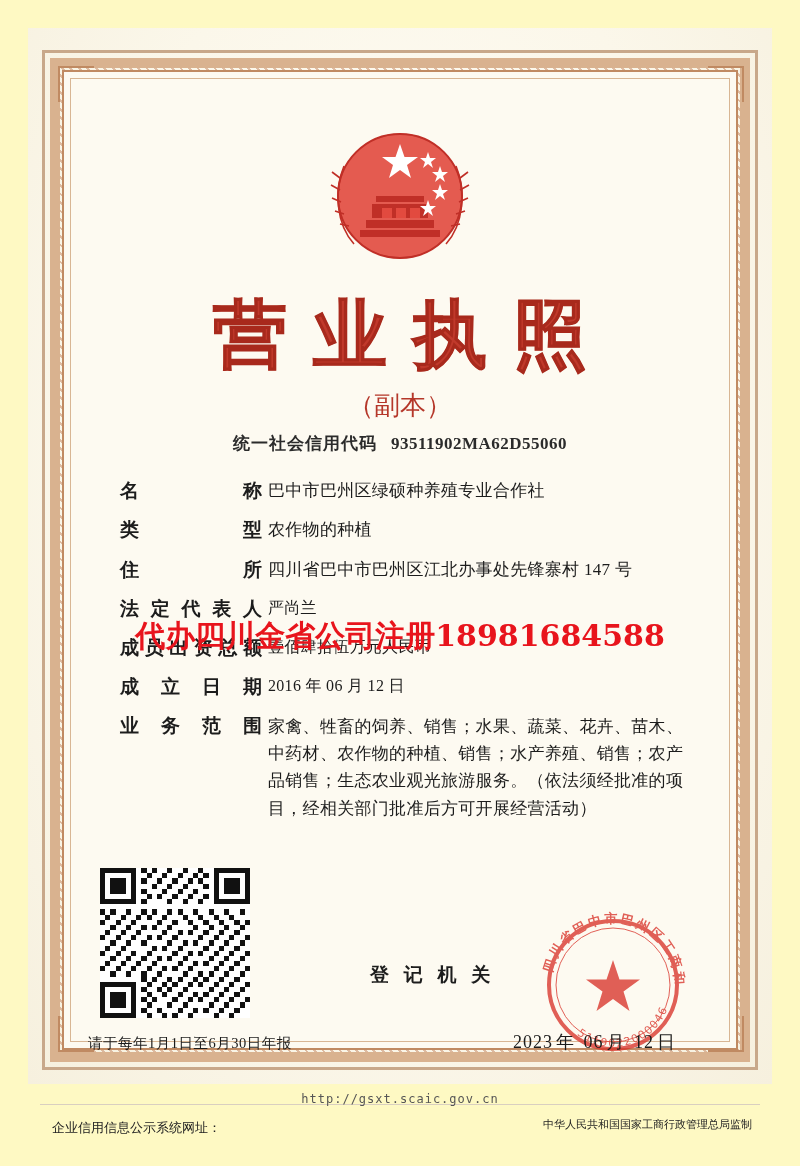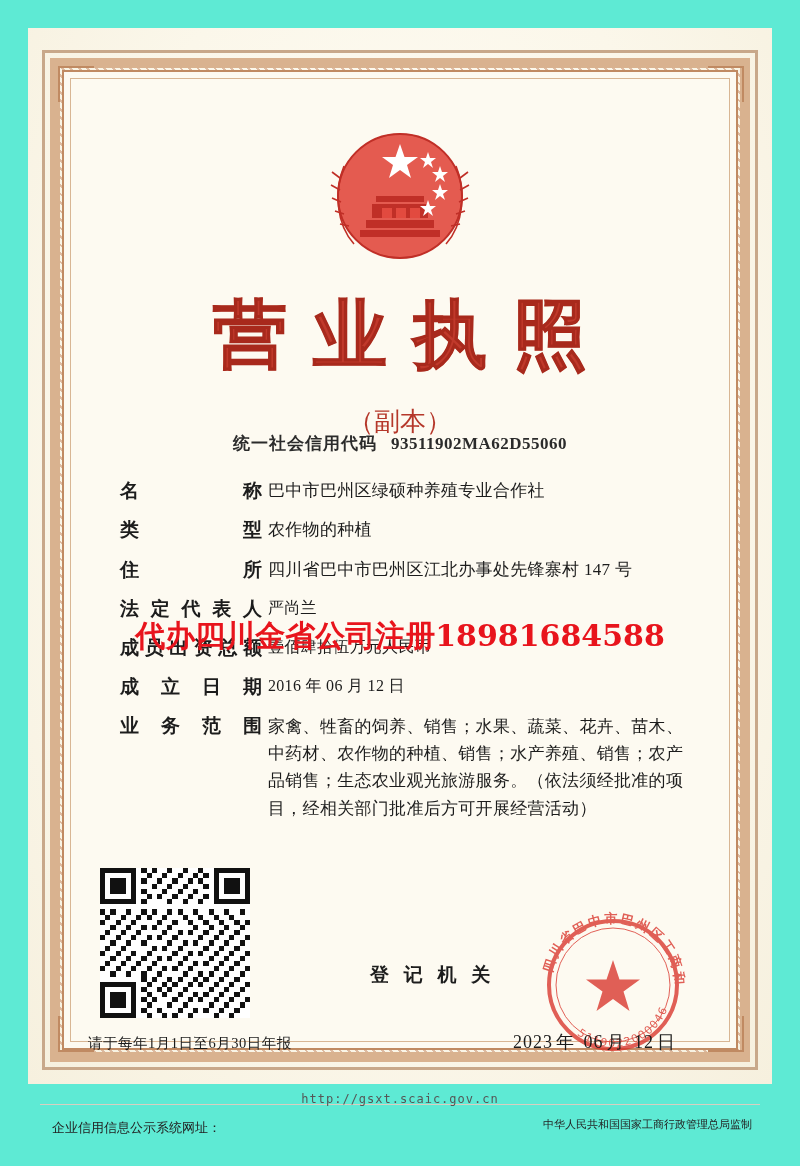--- a/index.html
+++ b/index.html
@@ -12,21 +12,21 @@
     height: 1166px;
     font-family: "Liberation Serif", "DejaVu Serif", serif;
     position: relative;
     overflow: hidden;
   }
 
   
   .page {
     position: absolute;
     inset: 0;
-    background: #5eead4;
+    background: #fef9c3;
   }
 
   .paper {
     position: absolute;
     left: 28px;
     top: 28px;
     width: 744px;
     height: 1056px;
     background:
       radial-gradient(ellipse at 50% 40%, #fffdf6 0%, #fbf7ea 60%, #f6f0de 100%);
@@ -105,21 +105,21 @@
     font-weight: bold;
     font-size: 74px;
     letter-spacing: 26px;
     text-indent: 26px;
     color: #c0392b;
     -webkit-text-stroke: 1px #a8291c;
   }
   .subtitle {
     position: absolute;
     left: 0; right: 0;
-    top: 404px;
+    top: 388px;
     text-align: center;
     font-size: 26px;
     color: #b5372a;
     font-family: Liberation Mono, monospace;
   }
   .credit-code {
     position: absolute;
     left: 0; right: 0;
     top: 432px;
     text-align: center;

